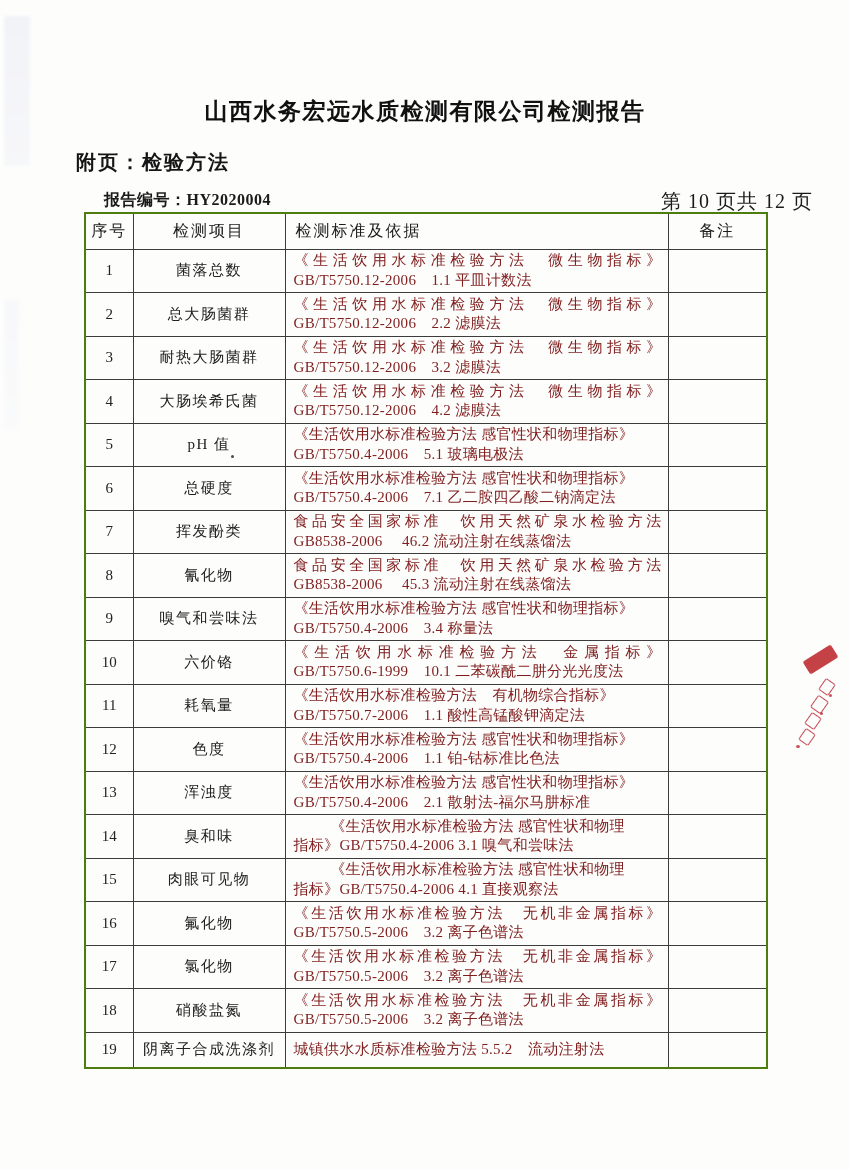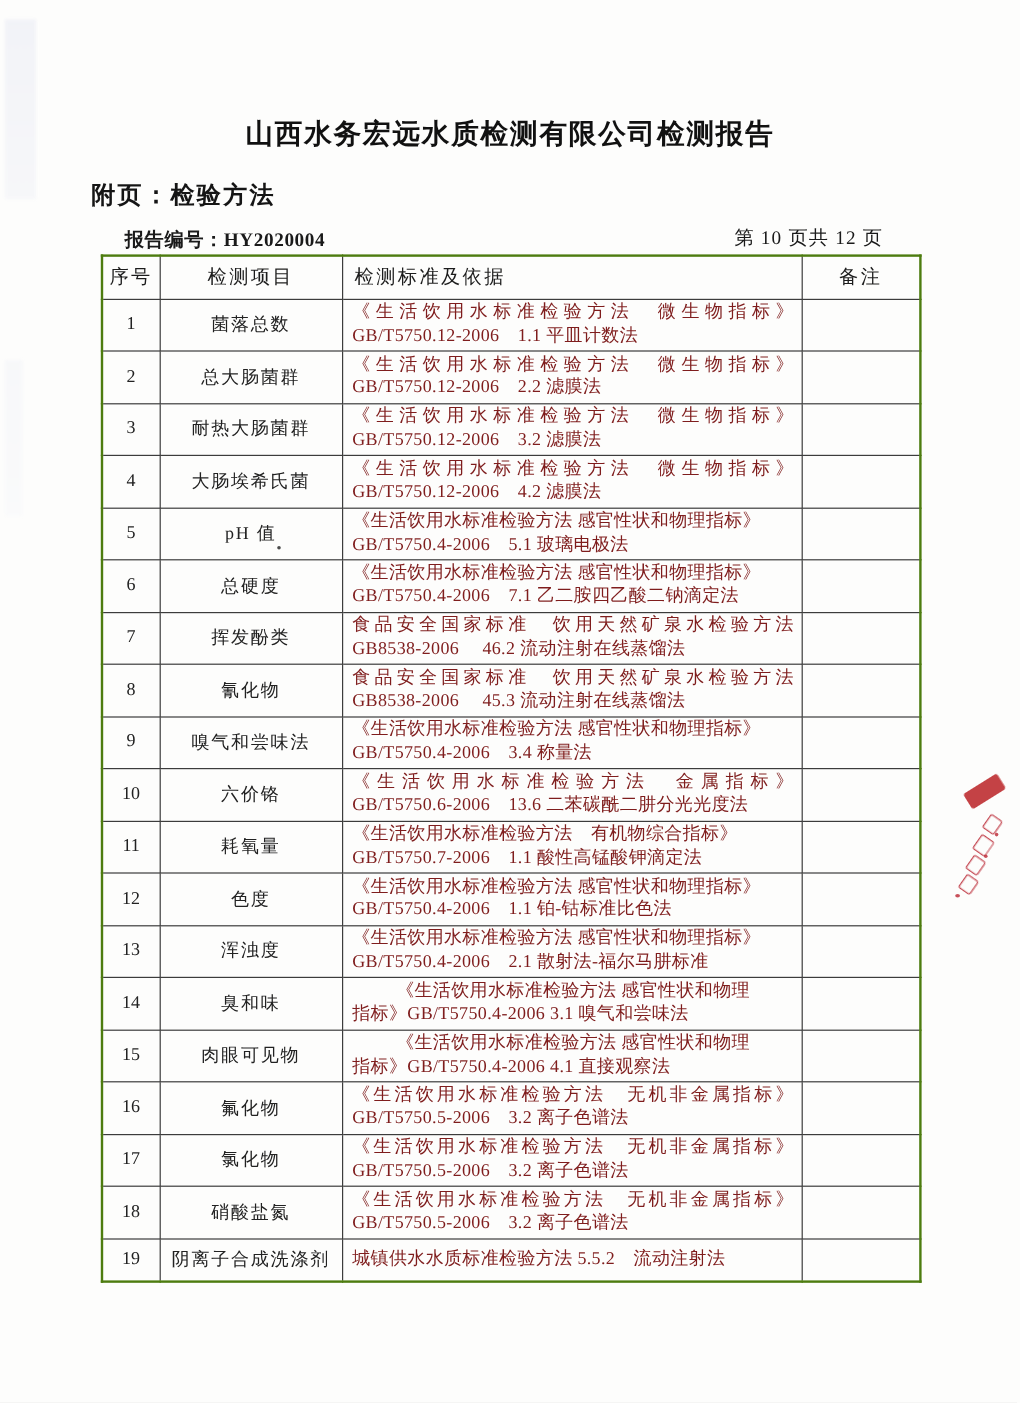--- a/index.html
+++ b/index.html
@@ -17,22 +17,22 @@
   .subtitle {
     position:absolute; top:149px; left:76px;
     font-family:"Liberation Sans", sans-serif;
     font-size:20px; font-weight:700; letter-spacing:2px; color:#151515;
   }
   .report-no {
     position:absolute; top:190px; left:104px;
     font-size:16px; font-weight:700; letter-spacing:.5px; color:#1a1a1a;
   }
   .page-info {
-    position:absolute; top:188px; left:612px;
-    font-size:16px; letter-spacing:1px; color:#1a1a1a;
+    position:absolute; top:188px; left:661px;
+    font-size:20px; letter-spacing:1px; color:#1a1a1a;
   }
   
   table.methods {
     position:absolute; top:212px; left:84px; width:682px;
     border-collapse:collapse; table-layout:fixed;
     border:2px solid #4d7c0f;
   }
   .methods th, .methods td { border:1px solid #3c3c3c; padding:0; }
   .methods thead tr { height:36px; }
   .methods th { font-size:16px; font-weight:500; letter-spacing:2px; color:#1c1c1c; }
@@ -179,21 +179,21 @@
             <div class="mline">《生活饮用水标准检验方法 感官性状和物理指标》</div>
             <div class="mline">GB/T5750.4-2006　3.4 称量法</div>
           </td>
       <td class="c-remark"></td>
     </tr>
         <tr>
       <td class="c-no">10</td>
       <td class="c-item">六价铬</td>
       <td class="c-method">
             <div class="mline justify">《生活饮用水标准检验方法　金属指标》</div>
-            <div class="mline">GB/T5750.6-2006　13.6 二苯碳酰二肼分光光度法</div>
+            <div class="mline">GB/T5750.6-1999　10.1 二苯碳酰二肼分光光度法</div>
           </td>
       <td class="c-remark"></td>
     </tr>
         <tr>
       <td class="c-no">11</td>
       <td class="c-item">耗氧量</td>
       <td class="c-method">
             <div class="mline">《生活饮用水标准检验方法　有机物综合指标》</div>
             <div class="mline">GB/T5750.7-2006　1.1 酸性高锰酸钾滴定法</div>
           </td>

